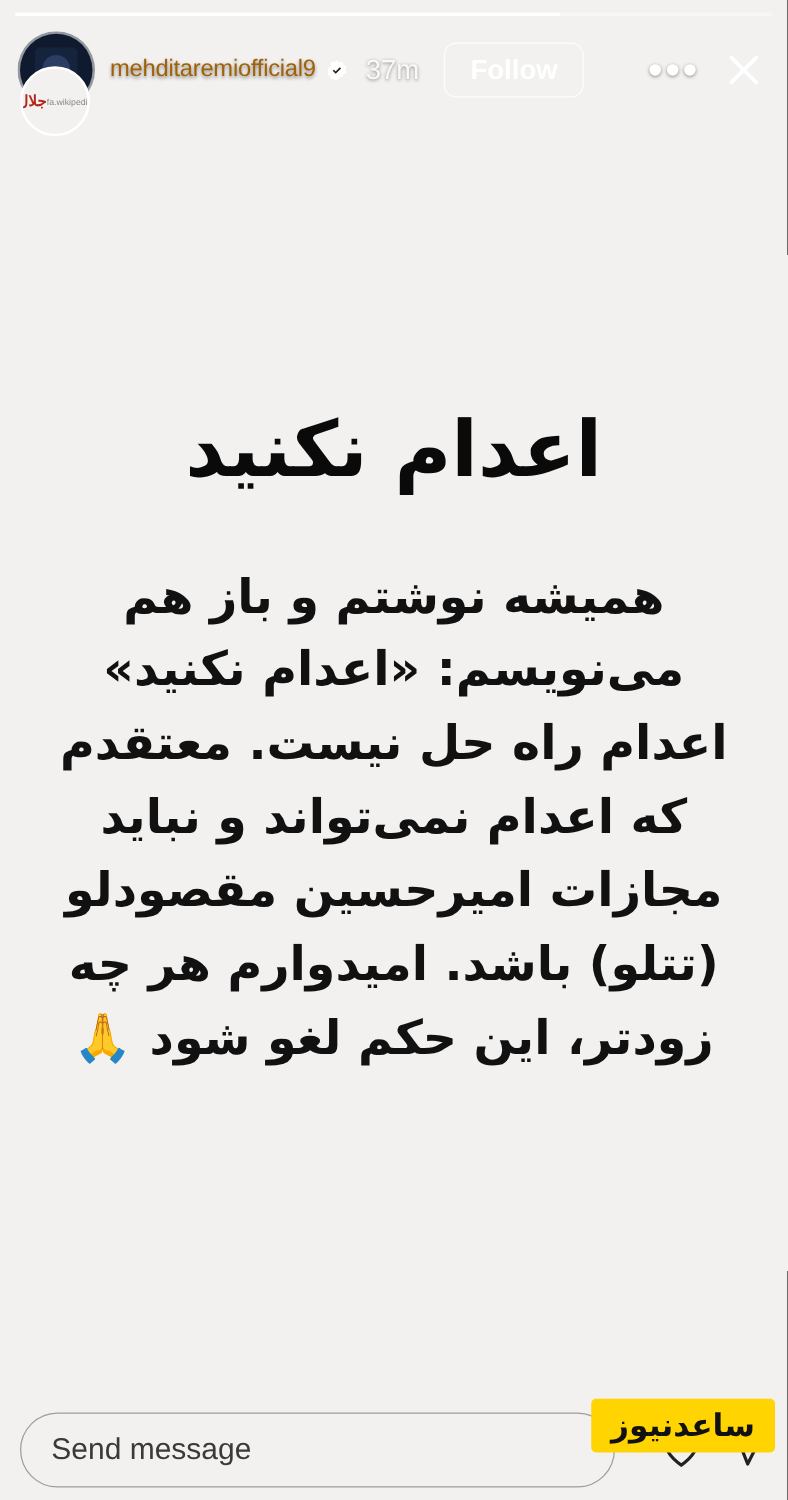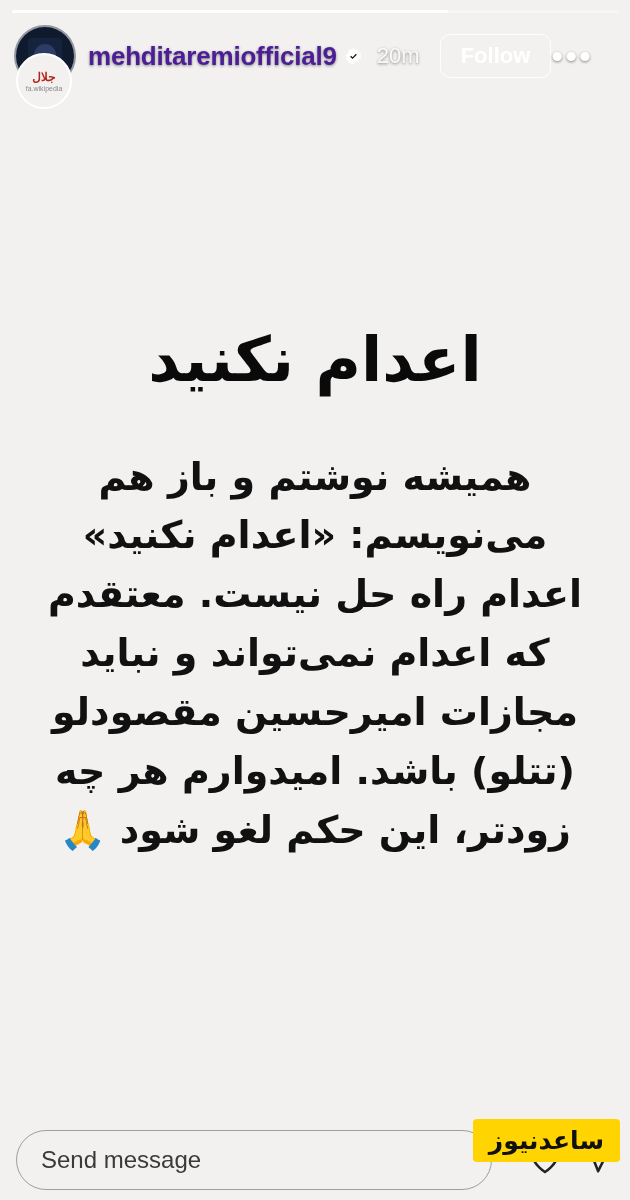--- a/index.html
+++ b/index.html
@@ -92,43 +92,43 @@
     position: absolute;
     left: 2px;
     bottom: -22px;
     width: 56px;
     height: 56px;
     border-radius: 50%;
     background: #f2f1ef;
     border: 2px solid #ffffff;
     box-sizing: border-box;
     display: flex;
-    flex-direction: column;
+    flex-direction: row;
     align-items: center;
     justify-content: center;
     overflow: hidden;
   }
   .avatar-badge .badge-mark {
     font-size: 12px;
     color: #b3261e;
     font-weight: bold;
     line-height: 1;
   }
   .avatar-badge .badge-text {
     font-size: 7px;
     color: #888;
     line-height: 1;
     margin-top: 2px;
     white-space: nowrap;
   }
 
   .username {
-    color: #4c1d95;
-    font-size: 26px;
-    font-weight: bold;
+    color: #a16207;
+    font-size: 19px;
+    font-weight: normal;
     letter-spacing: -0.2px;
     text-shadow: 0 1px 3px rgba(0,0,0,0.45);
     white-space: nowrap;
   }
   .verified {
     width: 19px;
     height: 19px;
     margin-left: 7px;
     flex: 0 0 auto;
   }
@@ -272,21 +272,21 @@
       </div>
     </div>
 
     <span class="username">mehditaremiofficial9</span>
 
     <svg class="verified" viewBox="0 0 24 24">
       <path fill="#ffffff" d="M12 1.5l2.5 2.1 3.2-.4 1.1 3.1 2.9 1.5-1 3.2 1 3.2-2.9 1.5-1.1 3.1-3.2-.4L12 22.5l-2.5-2.1-3.2.4-1.1-3.1-2.9-1.5 1-3.2-1-3.2 2.9-1.5L6.3 3.2l3.2.4z"></path>
       <path fill="#1b1b1b" d="M10.8 15.2l-3-3 1.2-1.2 1.8 1.8 4.2-4.2 1.2 1.2z"></path>
     </svg>
 
-    <span class="timestamp">20m</span>
+    <span class="timestamp">37m</span>
 
     <button class="follow-btn">Follow</button>
 
     <span class="header-spacer"></span>
 
     <span class="more-icon">•••</span>
 
     <svg class="close-icon" viewBox="0 0 24 24">
       <path stroke="#ffffff" stroke-width="2.1" stroke-linecap="round" d="M5 5l14 14M19 5L5 19"></path>
     </svg>

